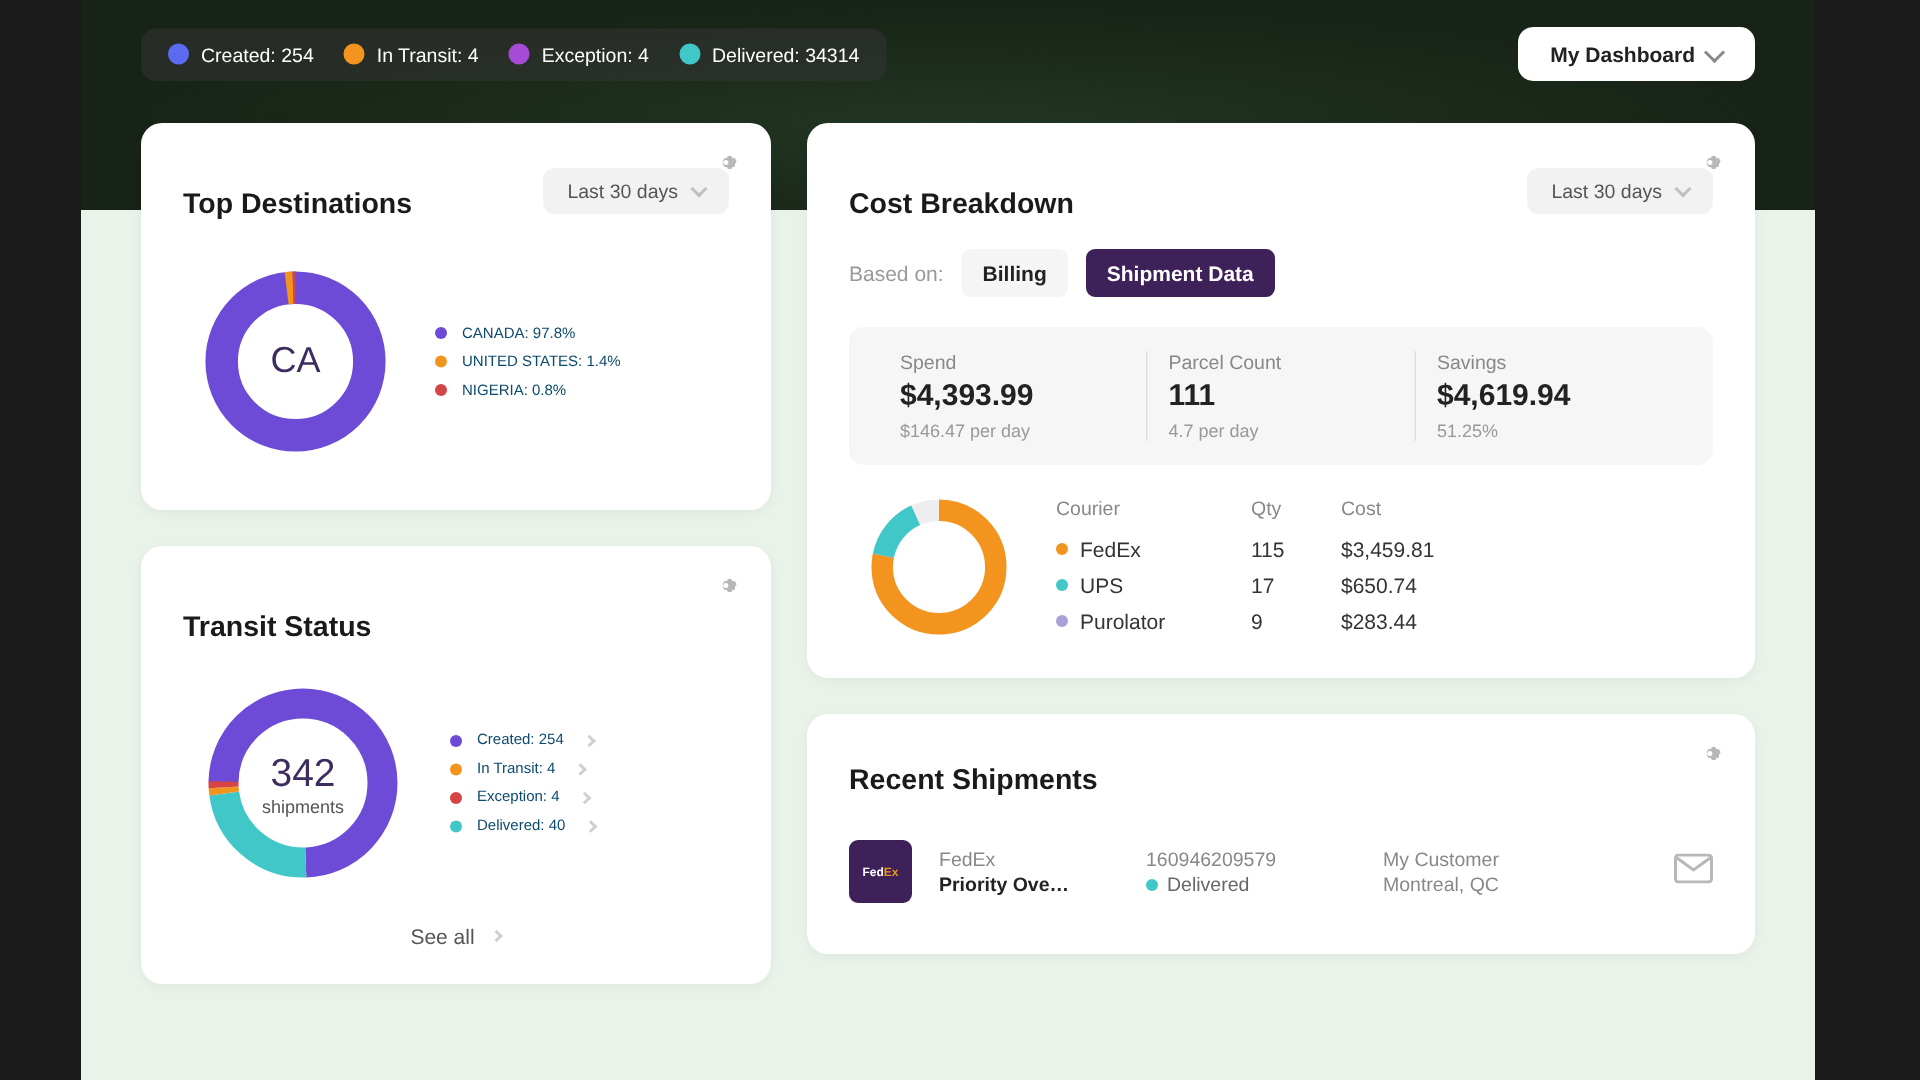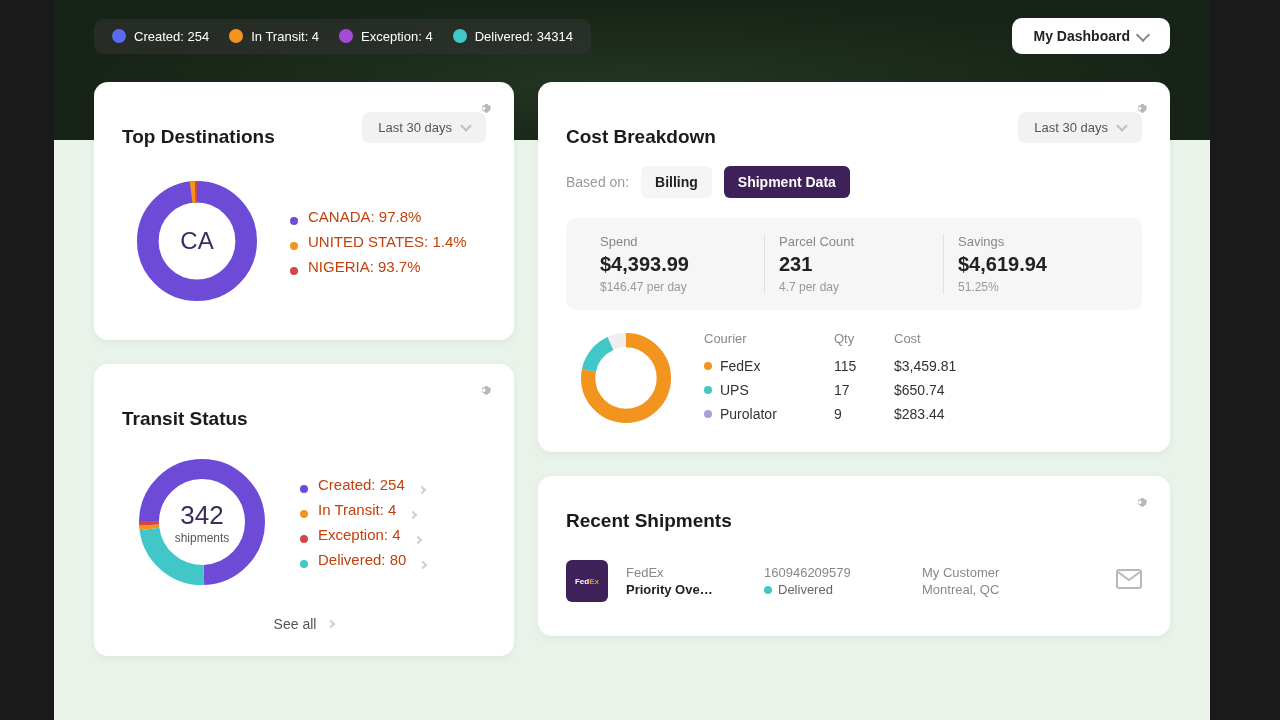--- a/index.html
+++ b/index.html
@@ -28,21 +28,21 @@
 .card-title { font-size: 19px; font-weight: 700; color: #1a1a1a; margin-top: 20px; }
 .period-selector { background: #f2f2f2; border-radius: 8px; padding: 8px 16px; display: flex; align-items: center; gap: 10px; cursor: pointer; font-size: 13px; color: #555; }
 .chev-sm { width: 8px; height: 8px; border-right: 2px solid #c0c0c0; border-bottom: 2px solid #c0c0c0; transform: rotate(45deg); margin-top: -3px; }
 .ring-row { display: flex; align-items: center; gap: 28px; padding: 10px 0 10px 10px; }
 .ring { position: relative; width: 130px; height: 130px; }
 .ring svg { transform: rotate(-90deg); }
 .ring-center { position: absolute; inset: 0; display: flex; flex-direction: column; align-items: center; justify-content: center; }
 .ring-center-big { font-size: 24px; font-weight: 400; color: #3d2d5e; }
 .ring-center-sub { font-size: 12px; color: #555; }
 .legend { display: flex; flex-direction: column; gap: 8px; }
-.legend-item { display: flex; align-items: flex-end; gap: 10px; font-size: 15px; color: #c2410c; }
+.legend-item { display: flex; align-items: center; gap: 10px; font-size: 10px; color: #0c4a6e; }
 .legend-dot { width: 8px; height: 8px; border-radius: 50%; }
 .legend-chev { width: 6px; height: 6px; border-right: 2px solid #d0d0d0; border-top: 2px solid #d0d0d0; transform: rotate(45deg); margin-left: 4px; }
 .see-all { text-align: center; color: #555; font-size: 14px; padding-top: 14px; cursor: pointer; display: flex; justify-content: center; gap: 8px; align-items: center; }
 .based-row { display: flex; align-items: center; gap: 12px; margin-bottom: 20px; }
 .based-label { color: #999; font-size: 14px; }
 .tab-btn { padding: 8px 14px; border-radius: 6px; font-weight: 700; font-size: 14px; cursor: pointer; }
 .tab-inactive { background: #f5f5f5; color: #222; }
 .tab-active { background: #3d2158; color: #fff; }
 .metrics { background: #f6f6f6; border-radius: 10px; display: flex; padding: 16px 20px; margin-bottom: 18px; }
 .metric { flex: 1; padding: 0 14px; border-right: 1px solid #e0e0e0; }
@@ -132,21 +132,21 @@
             <div class="legend-item">
                   <span class="legend-dot" style="background:#6e4bd6"></span>
                   <span>CANADA: 97.8%</span>
                 </div>
             <div class="legend-item">
                   <span class="legend-dot" style="background:#f2941e"></span>
                   <span>UNITED STATES: 1.4%</span>
                 </div>
             <div class="legend-item">
                   <span class="legend-dot" style="background:#d64545"></span>
-                  <span>NIGERIA: 93.7%</span>
+                  <span>NIGERIA: 0.8%</span>
                 </div>
           </div>
         </div>
       </div>
 
       <div class="card">
         <div class="gear"><svg viewBox="0 0 24 24">
                 <path d="M19.4 13l.6-1 .6-1-1.5-2.6-1.2.2a7 7 0 00-1.1-.6l-.3-1.2h-3l-.3 1.2a7 7 0 00-1.1.6l-1.2-.2L9.4 11l.6 1-.6 1 1.5 2.6 1.2-.2c.3.2.7.4 1.1.6l.3 1.2h3l.3-1.2c.4-.2.8-.4 1.1-.6l1.2.2L19.4 13zM12 14a2 2 0 110-4 2 2 0 010 4z" transform="translate(-2.5 -2)"></path>
               </svg></div>
         <div class="card-title">Transit Status</div>
@@ -174,21 +174,21 @@
                   <span>In Transit: 4</span>
                   <span class="legend-chev"></span>
                 </div>
             <div class="legend-item">
                   <span class="legend-dot" style="background:#d64545"></span>
                   <span>Exception: 4</span>
                   <span class="legend-chev"></span>
                 </div>
             <div class="legend-item">
                   <span class="legend-dot" style="background:#41c7c7"></span>
-                  <span>Delivered: 80</span>
+                  <span>Delivered: 40</span>
                   <span class="legend-chev"></span>
                 </div>
           </div>
         </div>
         <div class="see-all">
               <span>See all</span>
               <span class="legend-chev"></span>
             </div>
       </div>
     </div>
@@ -212,21 +212,21 @@
           <span class="tab-btn tab-active">Shipment Data</span>
         </div>
         <div class="metrics">
           <div class="metric">
             <div class="metric-label">Spend</div>
             <div class="metric-val">$4,393.99</div>
             <div class="metric-sub">$146.47 per day</div>
           </div>
           <div class="metric">
             <div class="metric-label">Parcel Count</div>
-            <div class="metric-val">231</div>
+            <div class="metric-val">111</div>
             <div class="metric-sub">4.7 per day</div>
           </div>
           <div class="metric">
             <div class="metric-label">Savings</div>
             <div class="metric-val">$4,619.94</div>
             <div class="metric-sub">51.25%</div>
           </div>
         </div>
         <div class="courier-row">
           <div class="courier-ring">

